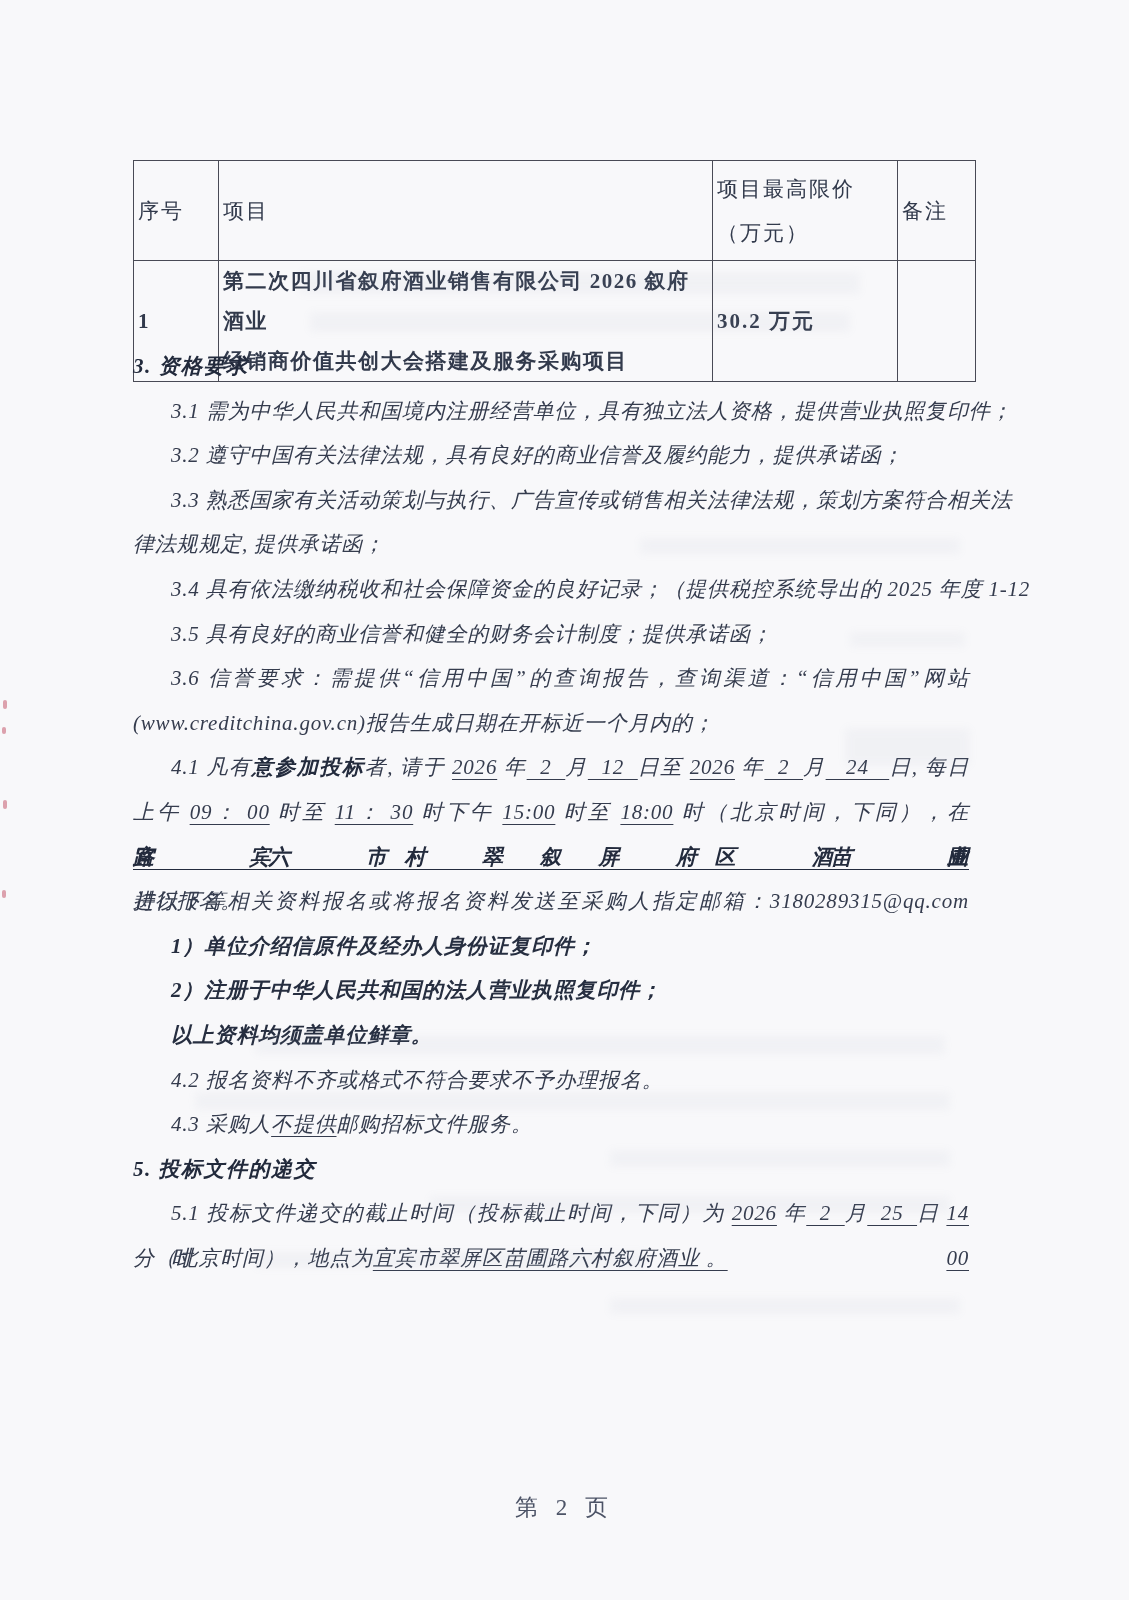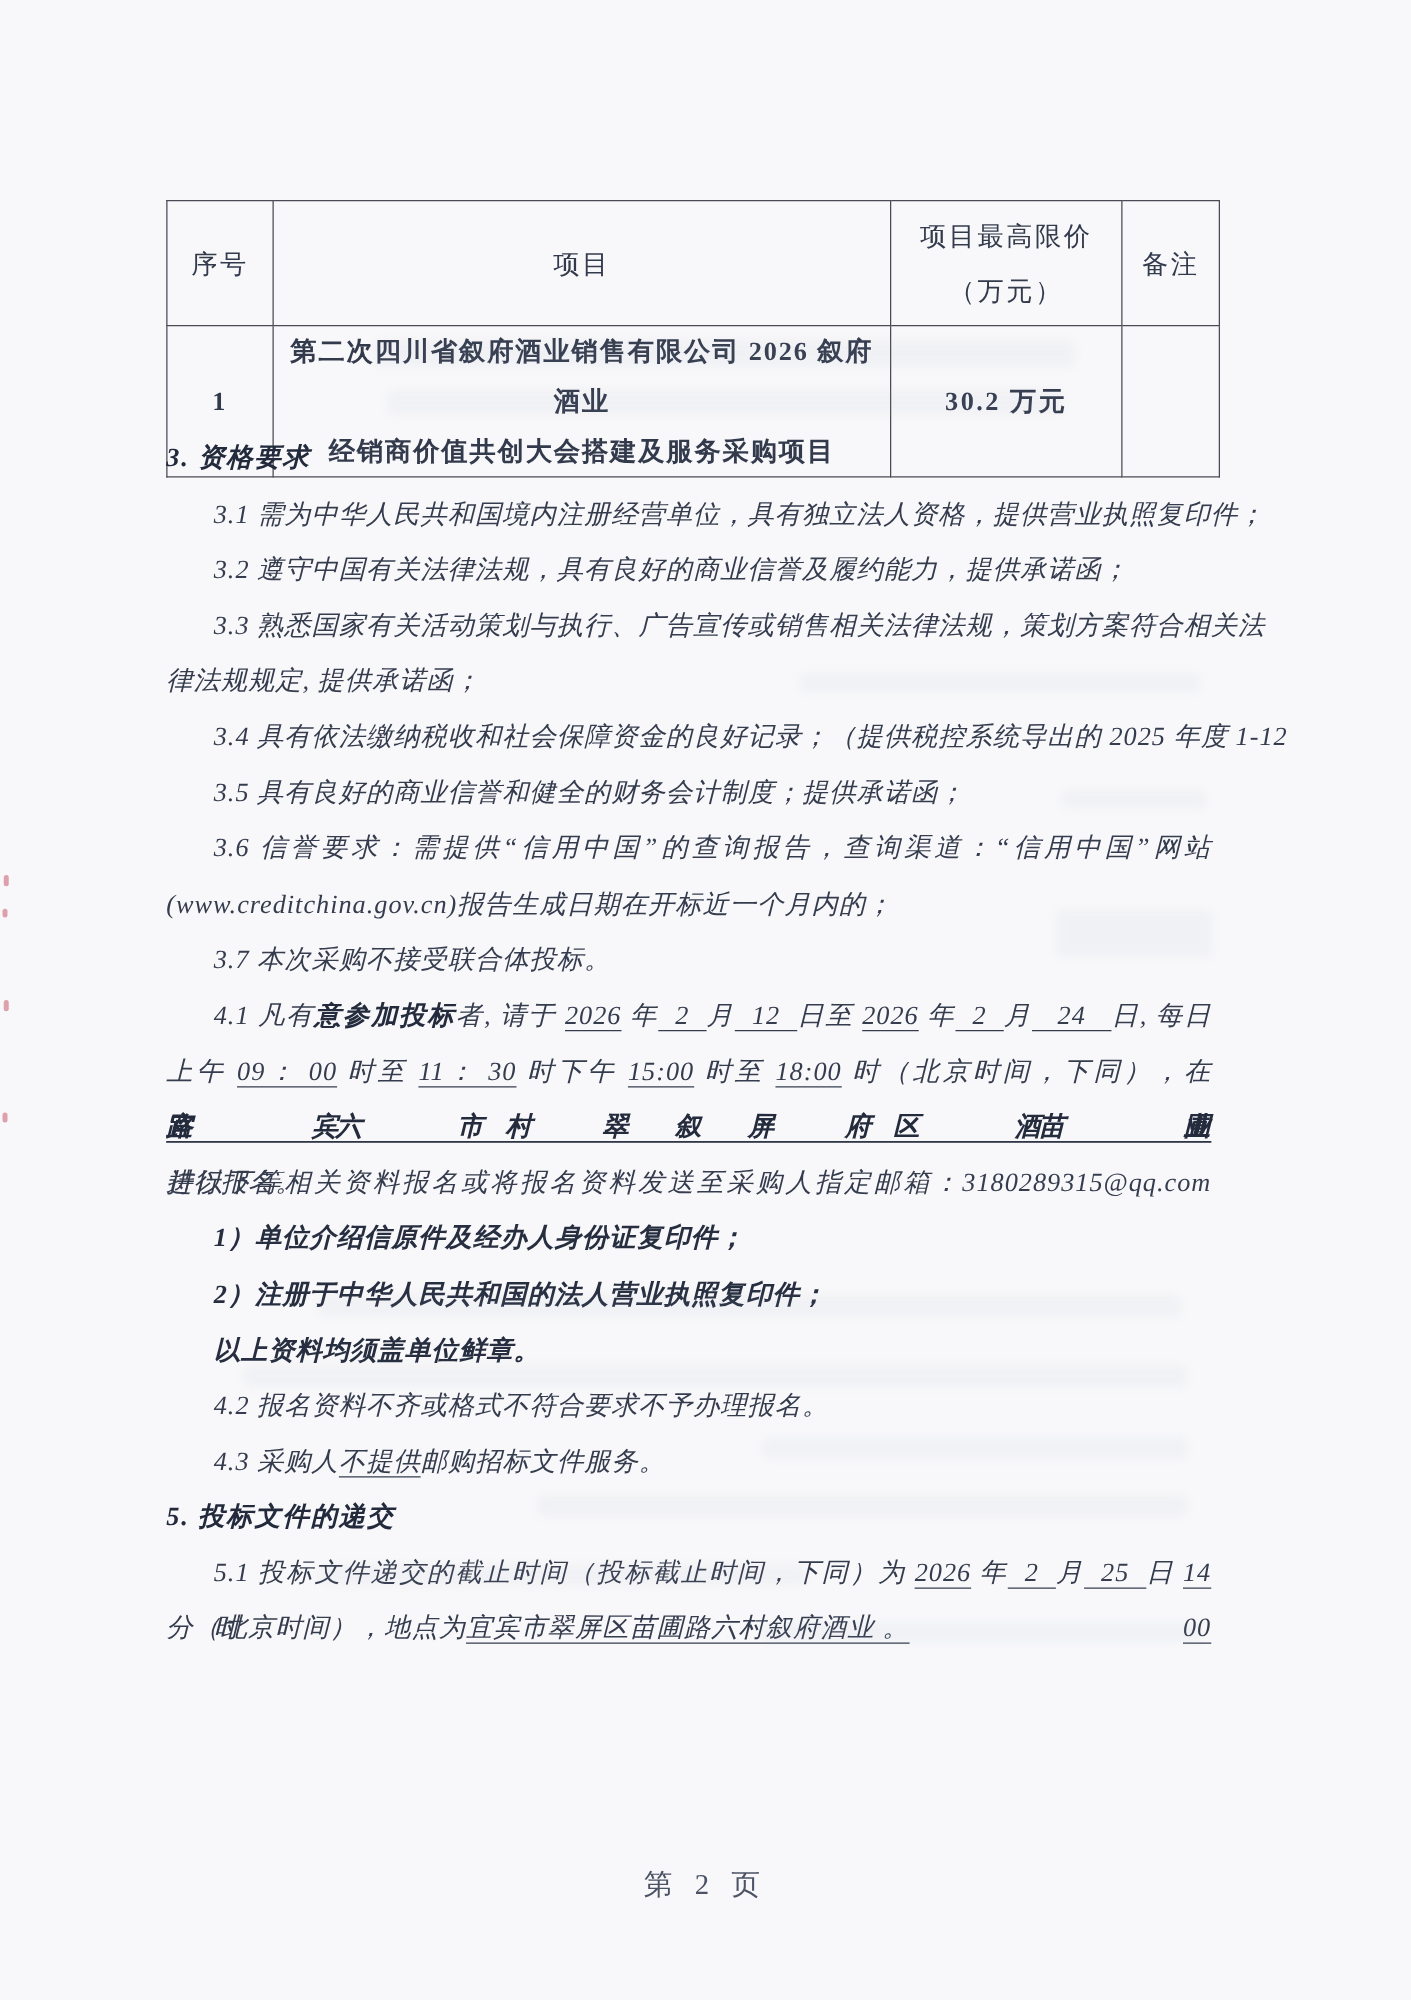--- a/index.html
+++ b/index.html
@@ -14,21 +14,21 @@
   }
 
   
   .doc-table {
     position:absolute; left:133px; top:160px; width:842px;
     border-collapse:collapse; table-layout:fixed;
     font-size:21px; color:#323a4c;
   }
   .doc-table td {
     border:1.6px solid #494a55;
-    text-align:center; vertical-align:middle;
+    vertical-align:middle;
     letter-spacing:2px;
     padding:0 4px;
   }
   .doc-table tr.hdr td { height:100px; }
   .doc-table tr.row td { height:78px;font-weight:bold; }
   .doc-table .two-line div { line-height:44px; }
   .doc-table .proj div { line-height:40px; letter-spacing:1.5px; }
 
   
   .body-text {
@@ -101,21 +101,20 @@
   <div class="body-text" id="body-text">
       <div class="line heading"><span>3. 资格要求</span></div>
       <div class="line item wrapjust"><span>3.1 需为中华人民共和国境内注册经营单位，具有独立法人资格，提供营业执照复印件；</span></div>
       <div class="line item"><span>3.2 遵守中国有关法律法规，具有良好的商业信誉及履约能力，提供承诺函；</span></div>
       <div class="line item wrapjust"><span>3.3 熟悉国家有关活动策划与执行、广告宣传或销售相关法律法规，策划方案符合相关法</span></div>
       <div class="line flush"><span>律法规规定, 提供承诺函；</span></div>
       <div class="line item wrapjust"><span>3.4 具有依法缴纳税收和社会保障资金的良好记录；（提供税控系统导出的 2025 年度 1-12</span></div>
       <div class="line item"><span>3.5 具有良好的商业信誉和健全的财务会计制度；提供承诺函；</span></div>
       <div class="line item wrapjust"><span>3.6 信誉要求：需提供“信用中国”的查询报告，查询渠道：“信用中国”网站</span></div>
       <div class="line flush"><span>(www.creditchina.gov.cn)报告生成日期在开标近一个月内的；</span></div>
-      <div class="line item"><span>3.7 本次采购不接受联合体投标。</span></div>
       <div class="line item wrapjust"><span>4.1 凡有</span><span class="b">意参加投标</span><span>者, 请于 </span><span class="u">2026</span><span> 年</span><span class="u">  2  </span><span>月</span><span class="u">  12  </span><span>日至 </span><span class="u">2026</span><span> 年</span><span class="u">  2  </span><span>月</span><span class="u">   24   </span><span>日, 每日</span></div>
       <div class="line flush wrapjust"><span>上午 </span><span class="u">09： 00</span><span> 时至 </span><span class="u">11： 30</span><span> 时下午 </span><span class="u">15:00</span><span> 时至 </span><span class="u">18:00</span><span> 时（北京时间，下同），在</span><span class="b u">宜宾市翠屏区苗圃</span></div>
       <div class="line flush wrapjust"><span class="b u">路六村叙府酒业</span><span>持以下等相关资料报名或将报名资料发送至采购人指定邮箱：3180289315@qq.com</span></div>
       <div class="line flush"><span>进行报名。</span></div>
       <div class="line list"><span>1）单位介绍信原件及经办人身份证复印件；</span></div>
       <div class="line list"><span>2）注册于中华人民共和国的法人营业执照复印件；</span></div>
       <div class="line list"><span>以上资料均须盖单位鲜章。</span></div>
       <div class="line item"><span>4.2 报名资料不齐或格式不符合要求不予办理报名。</span></div>
       <div class="line item"><span>4.3 采购人</span><span class="u">不提供</span><span>邮购招标文件服务。</span></div>
       <div class="line heading"><span>5. 投标文件的递交</span></div>

